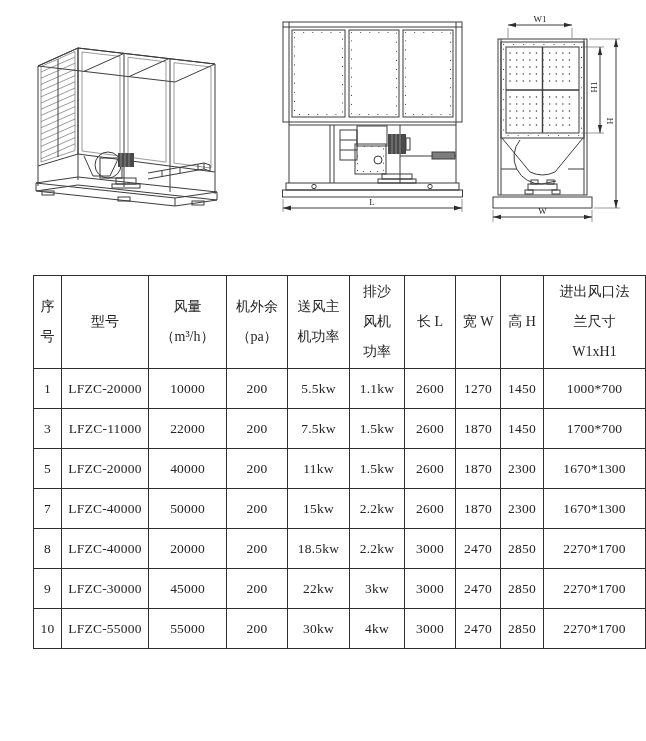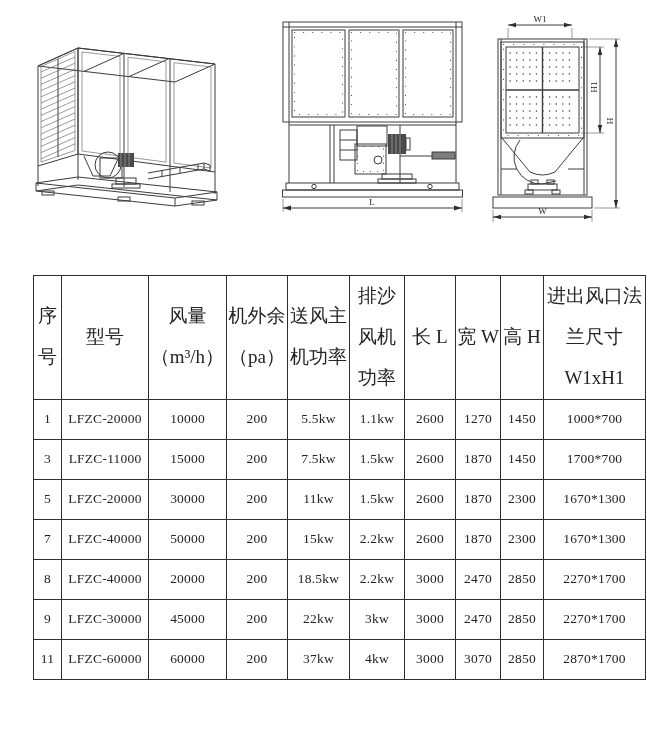--- a/index.html
+++ b/index.html
@@ -18,21 +18,21 @@
   .dimtext{font-family:"Liberation Serif","DejaVu Serif",serif;font-size:9px;fill:#222}
   table.spec{
     position:absolute;left:33px;top:275px;width:612px;
     border-collapse:collapse;table-layout:fixed;
     font-size:13px;color:#242424;
   }
   .spec th,.spec td{
     border:1px solid #2e2e2e;text-align:center;vertical-align:middle;
     padding:0;font-weight:normal;overflow:hidden;
   }
-  .spec thead th{height:92px;white-space:pre-line;line-height:2.15;font-size:19px}
+  .spec thead th{height:92px;white-space:pre-line;line-height:2.15;font-size:14px}
   .spec td{height:39px;font-size:13.5px;letter-spacing:.2px}
 </style>
 </head>
 <body>
 
 <div class="drawings">
 
   <svg style="left:30px;top:26px" width="195" height="186" viewBox="0 0 195 186">
     <g class="dline" stroke-linejoin="round">
 
@@ -288,33 +288,33 @@
         <td>5.5kw</td>
         <td>1.1kw</td>
         <td>2600</td>
         <td>1270</td>
         <td>1450</td>
         <td>1000*700</td>
       </tr>
       <tr>
         <td>3</td>
         <td>LFZC-11000</td>
-        <td>15000</td>
+        <td>22000</td>
         <td>200</td>
         <td>7.5kw</td>
         <td>1.5kw</td>
         <td>2600</td>
         <td>1870</td>
         <td>1450</td>
         <td>1700*700</td>
       </tr>
       <tr>
         <td>5</td>
         <td>LFZC-20000</td>
-        <td>30000</td>
+        <td>40000</td>
         <td>200</td>
         <td>11kw</td>
         <td>1.5kw</td>
         <td>2600</td>
         <td>1870</td>
         <td>2300</td>
         <td>1670*1300</td>
       </tr>
       <tr>
         <td>7</td>
@@ -346,25 +346,25 @@
         <td>45000</td>
         <td>200</td>
         <td>22kw</td>
         <td>3kw</td>
         <td>3000</td>
         <td>2470</td>
         <td>2850</td>
         <td>2270*1700</td>
       </tr>
       <tr>
-        <td>11</td>
-        <td>LFZC-60000</td>
-        <td>60000</td>
-        <td>200</td>
-        <td>37kw</td>
+        <td>10</td>
+        <td>LFZC-55000</td>
+        <td>55000</td>
+        <td>200</td>
+        <td>30kw</td>
         <td>4kw</td>
         <td>3000</td>
-        <td>3070</td>
+        <td>2470</td>
         <td>2850</td>
-        <td>2870*1700</td>
+        <td>2270*1700</td>
       </tr>
     </tbody>
 </table>
 
 </body></html>

